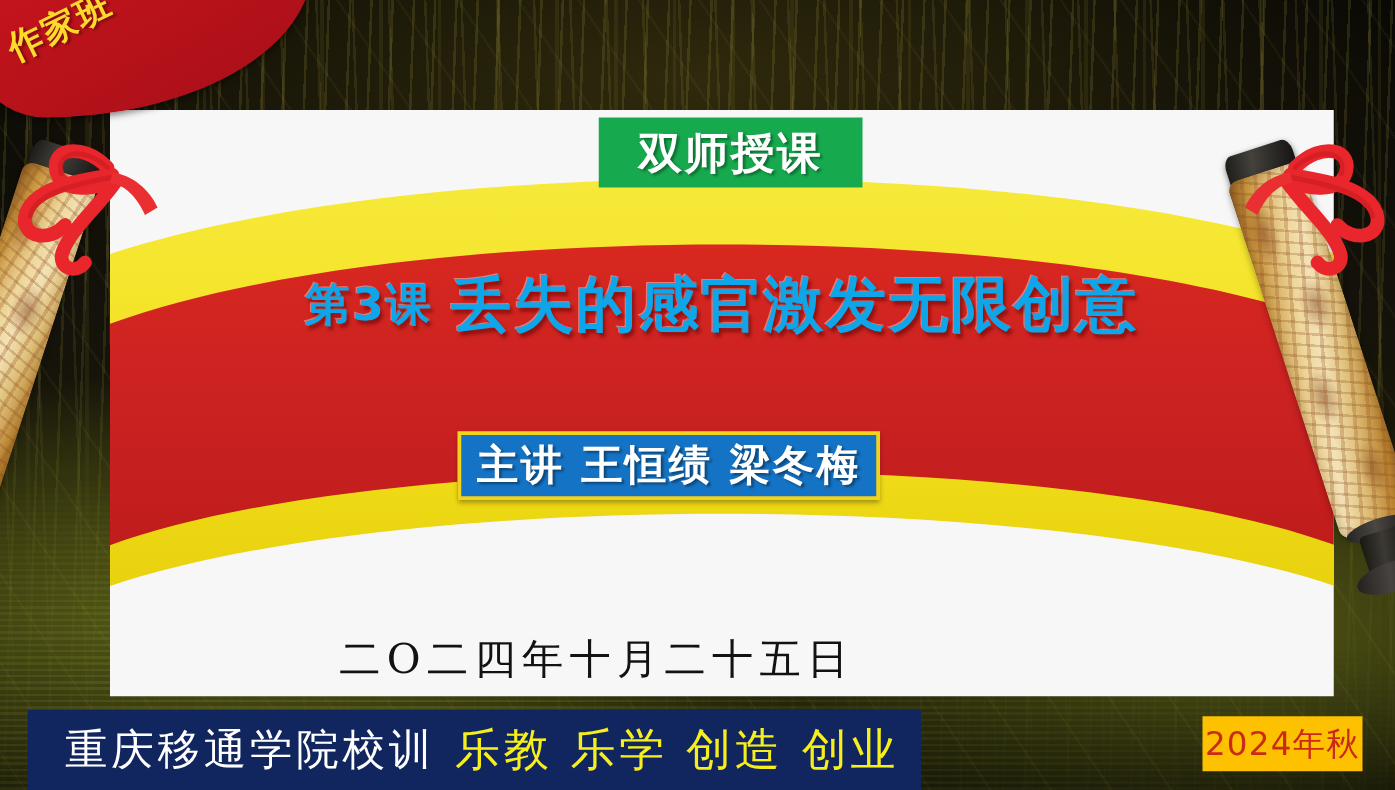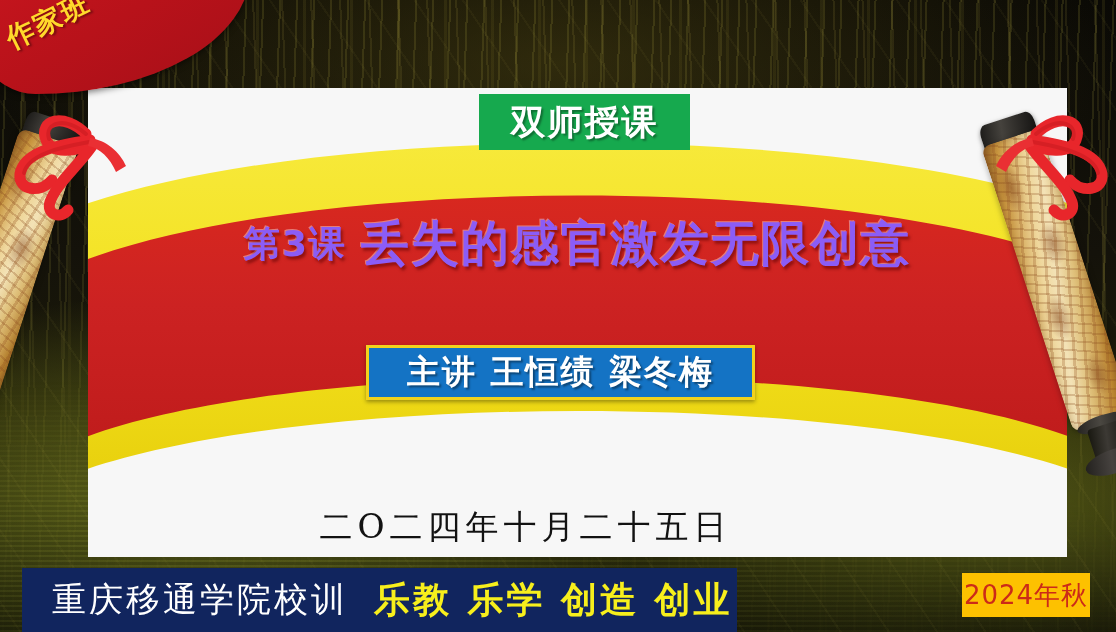--- a/index.html
+++ b/index.html
@@ -64,38 +64,38 @@
 
   
   .green-badge{position:absolute;left:443px;top:94px;width:211px;height:56px;z-index:26;
     background:#16a94e;display:flex;align-items:center;justify-content:center;margin-left:36px;}
   .green-badge span{color:#ffffff;font-size:35px;font-weight:800;letter-spacing:2px;white-space:nowrap;
     font-family:"DejaVu Sans","Liberation Sans",sans-serif;
     text-shadow:2px 2px 2px rgba(0,0,0,.35);}
 
   
   .course-title{position:absolute;left:88px;top:212px;width:979px;text-align:center;z-index:26;
-    color:#8b5cf6;font-size:48px;font-weight:800;letter-spacing:2px;white-space:nowrap;
+    color:#0ea5e9;font-size:48px;font-weight:800;letter-spacing:2px;white-space:nowrap;
     font-family:"DejaVu Sans","Liberation Sans",sans-serif;
     text-shadow:2px 3px 3px rgba(90,0,0,.55), -1px -1px 0 rgba(255,255,255,.4);}
   .course-title .lesson-no{font-size:36px;vertical-align:4px;margin-right:14px;}
 
   
-  .speaker-plate{position:absolute;left:366px;top:345px;width:389px;height:55px;z-index:26;
+  .speaker-plate{position:absolute;left:366px;top:345px;width:338px;height:55px;z-index:26;
     background:#1473c4;border:3px solid #f2d21c;box-sizing:border-box;
     display:flex;align-items:center;justify-content:center;
     box-shadow:0 2px 4px rgba(0,0,0,.35);}
   .speaker-plate span{color:#ffffff;font-size:33px;font-weight:800;letter-spacing:2px;white-space:nowrap;
     font-family:"DejaVu Sans","Liberation Sans",sans-serif;
     text-shadow:2px 2px 2px rgba(0,0,0,.4);}
 
   
   .date-line{position:absolute;left:88px;top:505px;width:779px;text-align:center;z-index:26;
     color:#121212;font-size:33px;letter-spacing:5px;white-space:nowrap;
-    font-family:"DejaVu Serif","Liberation Serif",serif;margin-left:48px;}
+    font-family:"DejaVu Serif","Liberation Serif",serif;}
 
   
   .rod{position:absolute;z-index:22;}
   .rod .barrel{position:absolute;left:0;top:0;width:62px;height:300px;border-radius:9px;
     background:
       repeating-linear-gradient(104deg, rgba(150,85,35,.28) 0 3px, rgba(0,0,0,0) 3px 11px),
       repeating-linear-gradient(22deg, rgba(135,72,28,.26) 0 2px, rgba(0,0,0,0) 2px 9px),
       radial-gradient(ellipse 26% 12% at 26% 16%, rgba(128,66,24,.55), rgba(0,0,0,0) 72%),
       radial-gradient(ellipse 30% 10% at 62% 38%, rgba(128,66,24,.5), rgba(0,0,0,0) 72%),
       radial-gradient(ellipse 28% 11% at 34% 62%, rgba(128,66,24,.5), rgba(0,0,0,0) 72%),
@@ -122,21 +122,21 @@
   
   .ribbon-svg{position:absolute;z-index:34;pointer-events:none;}
   #ribbon-left{left:-6px;top:110px;}
   #ribbon-right{left:958px;top:110px;}
 
   
   .motto-bar{position:absolute;left:22px;top:568px;width:715px;height:64px;z-index:40;
     background:#11255e;display:flex;align-items:center;padding-left:30px;box-sizing:border-box;}
   .motto-school{color:#ffffff;font-size:34px;letter-spacing:3px;white-space:nowrap;
     font-family:"DejaVu Serif","Liberation Serif",serif;}
-  .motto-words{color:#f7ef1c;font-size:36px;font-weight:700;letter-spacing:3px;white-space:nowrap;margin-left:26px;
+  .motto-words{color:#f7ef1c;font-size:36px;font-weight:400;letter-spacing:3px;white-space:nowrap;margin-left:16px;
     font-family:"DejaVu Sans","Liberation Sans",sans-serif;}
 
   
   .term-badge{position:absolute;left:962px;top:573px;width:128px;height:44px;z-index:40;
     background:#fdc100;display:flex;align-items:center;justify-content:center;}
   .term-badge span{color:#cc2a18;font-size:26px;font-weight:400;letter-spacing:1px;white-space:nowrap;
     font-family:"DejaVu Sans","Liberation Sans",sans-serif;}
 </style>
 </head>
 <body>

